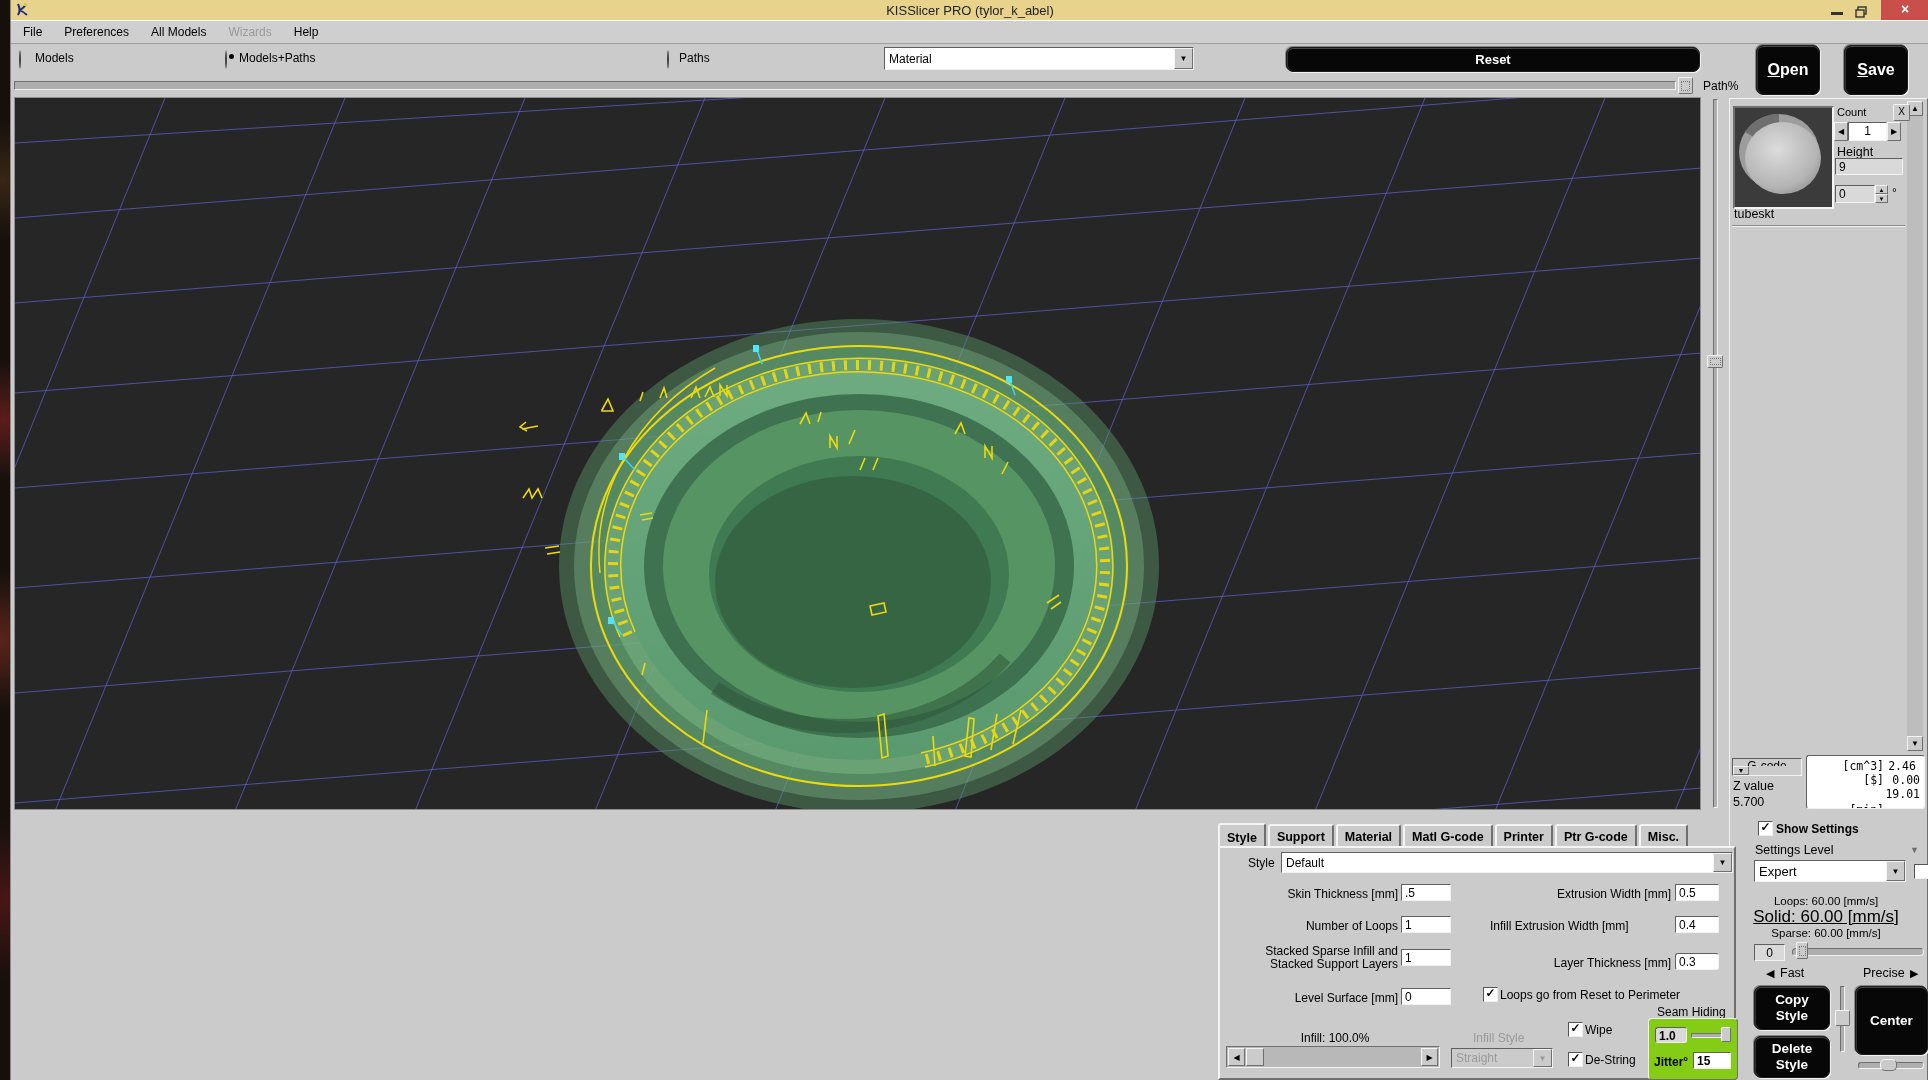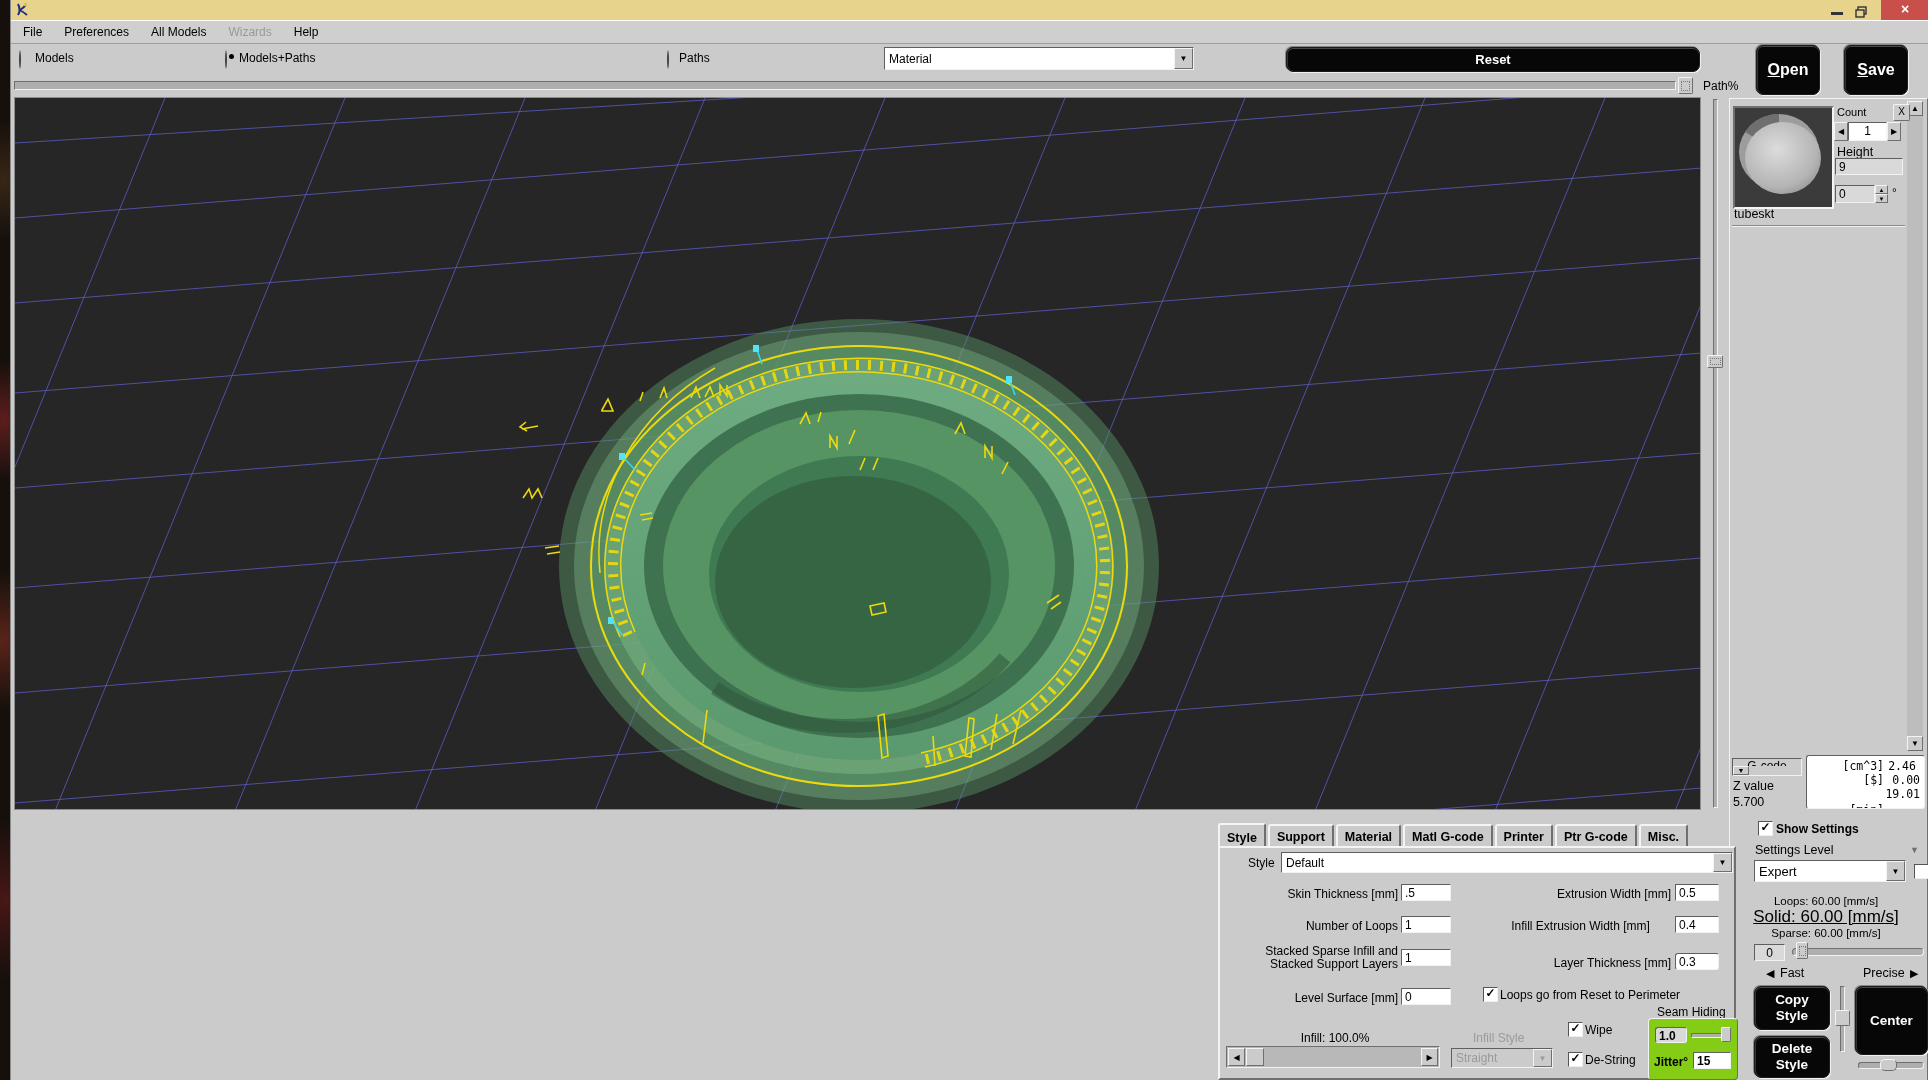--- a/index.html
+++ b/index.html
@@ -50,20 +50,21 @@
 <div class="abs win">
 
   <div class="abs" style="left:0;top:0;width:1918px;height:20px;background:#e8d38d;border-bottom:1px solid #9c8c55;">
     <span class="abs" style="left:4px;top:2px;">
       <svg width="15" height="15" viewBox="0 0 15 15">
         <path d="M3 2 c2 4 2 8 0 11" stroke="#1c2f80" stroke-width="2" fill="none"></path>
         <path d="M4 8 c3 -1 6 -4 7 -6 M4 8 c3 1 6 3 8 5" stroke="#1c2f80" stroke-width="1.8" fill="none"></path>
         <rect x="9" y="1" width="3" height="3" fill="#d8c24a"></rect>
       </svg>
     </span>
+    <div class="abs lbl" style="left:0;right:0;top:3px;text-align:center;font-size:13px;color:#222;">KISSlicer PRO (tylor_k_abel)</div>
     <div class="abs" style="left:1820px;top:12px;width:12px;height:3px;background:#333;"></div>
     <div class="abs" style="left:1844px;top:4px;width:12px;height:12px;">
       <svg width="12" height="12" viewBox="0 0 12 12">
         <rect x="3" y="1" width="8" height="7" fill="none" stroke="#333" stroke-width="1.4"></rect>
         <rect x="1" y="4" width="8" height="7" fill="#e8d38d" stroke="#333" stroke-width="1.4"></rect>
       </svg>
     </div>
     <div class="abs" style="left:1870px;top:0;width:48px;height:20px;background:#c9504a;color:#fff;text-align:center;font-size:14px;line-height:19px;font-weight:bold;">
       <span>×</span>
     </div>
@@ -329,21 +330,21 @@
 
       <span class="abs lbl" style="left:18px;top:97px;width:160px;text-align:right;white-space:normal;line-height:1.1;">Stacked Sparse Infill and Stacked Support Layers</span>
       <div class="abs fld" style="left:181px;top:101px;width:50px;height:17px;"><span>1</span></div>
 
       <span class="abs lbl" style="left:0;top:143px;width:178px;text-align:right;">Level  Surface [mm]</span>
       <div class="abs fld" style="left:181px;top:140px;width:50px;height:17px;"><span>0</span></div>
 
       <span class="abs lbl" style="left:270px;top:39px;width:181px;text-align:right;">Extrusion Width [mm]</span>
       <div class="abs fld" style="left:455px;top:36px;width:44px;height:17px;"><span>0.5</span></div>
 
-      <span class="abs lbl" style="left:270px;top:71px;width:181px;text-align:center;">Infill Extrusion Width [mm]</span>
+      <span class="abs lbl" style="left:270px;top:71px;width:181px;text-align:left;">Infill Extrusion Width [mm]</span>
       <div class="abs fld" style="left:455px;top:68px;width:44px;height:17px;"><span>0.4</span></div>
 
       <span class="abs lbl" style="left:270px;top:108px;width:181px;text-align:right;">Layer Thickness [mm]</span>
       <div class="abs fld" style="left:455px;top:105px;width:44px;height:17px;border-radius:3px;"><span>0.3</span></div>
 
       <span class="abs cb" style="left:263px;top:139px;"><span>✓</span></span>
       <span class="abs lbl" style="left:280px;top:140px;">Loops go from Reset to Perimeter</span>
 
       <span class="abs lbl" style="left:437px;top:157px;">Seam Hiding</span>
       <div class="abs raisedthin" style="left:428px;top:170px;width:88px;height:60px;border-radius:4px;background:#84cc16;font-weight:bold;">

